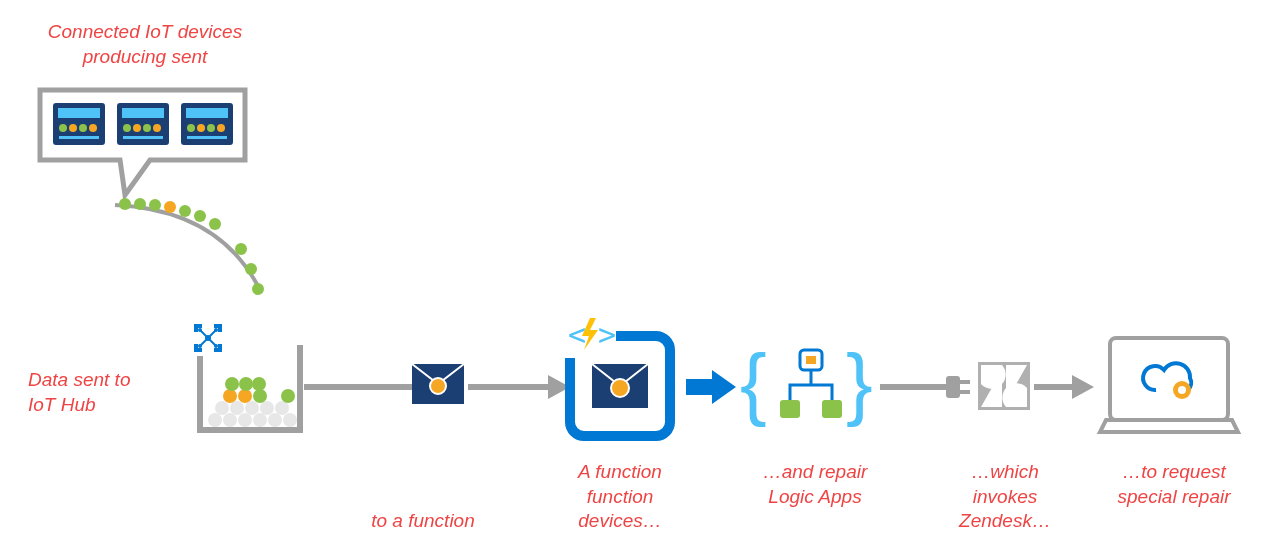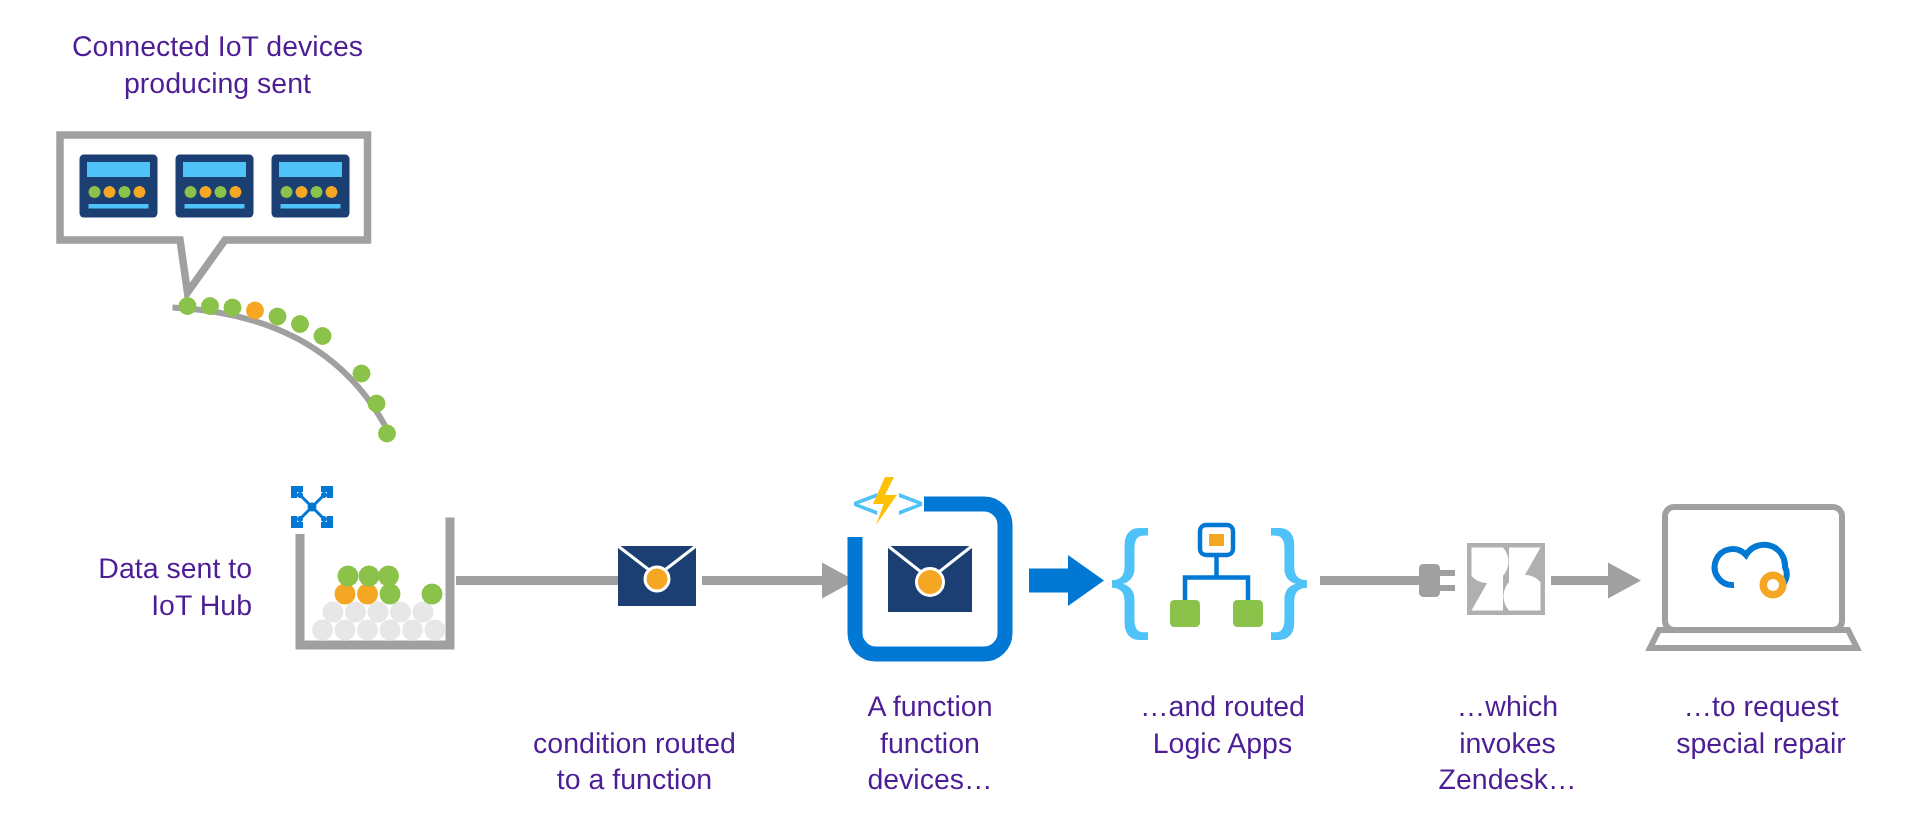--- a/index.html
+++ b/index.html
@@ -11,21 +11,22 @@
     font-family: "Segoe UI", Arial, sans-serif;
     color: #555;
     position: relative;
     overflow: hidden;
   }
   .label {
     position: absolute;
     font-size: 19px;
     line-height: 1.3;
     text-align: center;
-    color: #4c1d95;
+    color: #ef4444;
+    font-style: italic;
   }
   svg.main { position:absolute; left:0; top:0; }
 </style>
 </head>
 <body>
 
 <svg class="main" width="1273" height="554" viewBox="0 0 1273 554">
 
   <g>
     <path d="M 40 90 L 245 90 L 245 160 L 150 160 L 125 195 L 120 160 L 40 160 Z" fill="none" stroke="#a0a0a0" stroke-width="5"></path>
@@ -205,39 +206,39 @@
     </g>
   </g>
 
 </svg>
 
 <div class="label" style="left:30px; top:20px; width:230px;">
   <span>Connected IoT devices</span><br>
   <span>producing sent</span>
 </div>
 
-<div class="label" style="left:28px; top:368px; width:140px; text-align:right;">
+<div class="label" style="left:28px; top:368px; width:140px; text-align:left;">
   <span>Data sent to</span><br>
   <span>IoT Hub</span>
 </div>
 
 <div class="label" style="left:328px; top:460px; width:190px;">
   <br>
-  <span>condition routed</span><br>
+  <br>
   <span>to a function</span>
 </div>
 
 <div class="label" style="left:555px; top:460px; width:130px;">
   <span>A function</span><br>
   <span>function</span><br>
   <span>devices…</span>
 </div>
 
 <div class="label" style="left:750px; top:460px; width:130px;">
-  <span>…and routed</span><br>
+  <span>…and repair</span><br>
   <span>Logic Apps</span>
 </div>
 
 <div class="label" style="left:950px; top:460px; width:110px;text-align:center;">
   <span>…which</span><br>
   <span>invokes</span><br>
   <span>Zendesk…</span>
 </div>
 
 <div class="label" style="left:1104px; top:460px; width:140px;">

